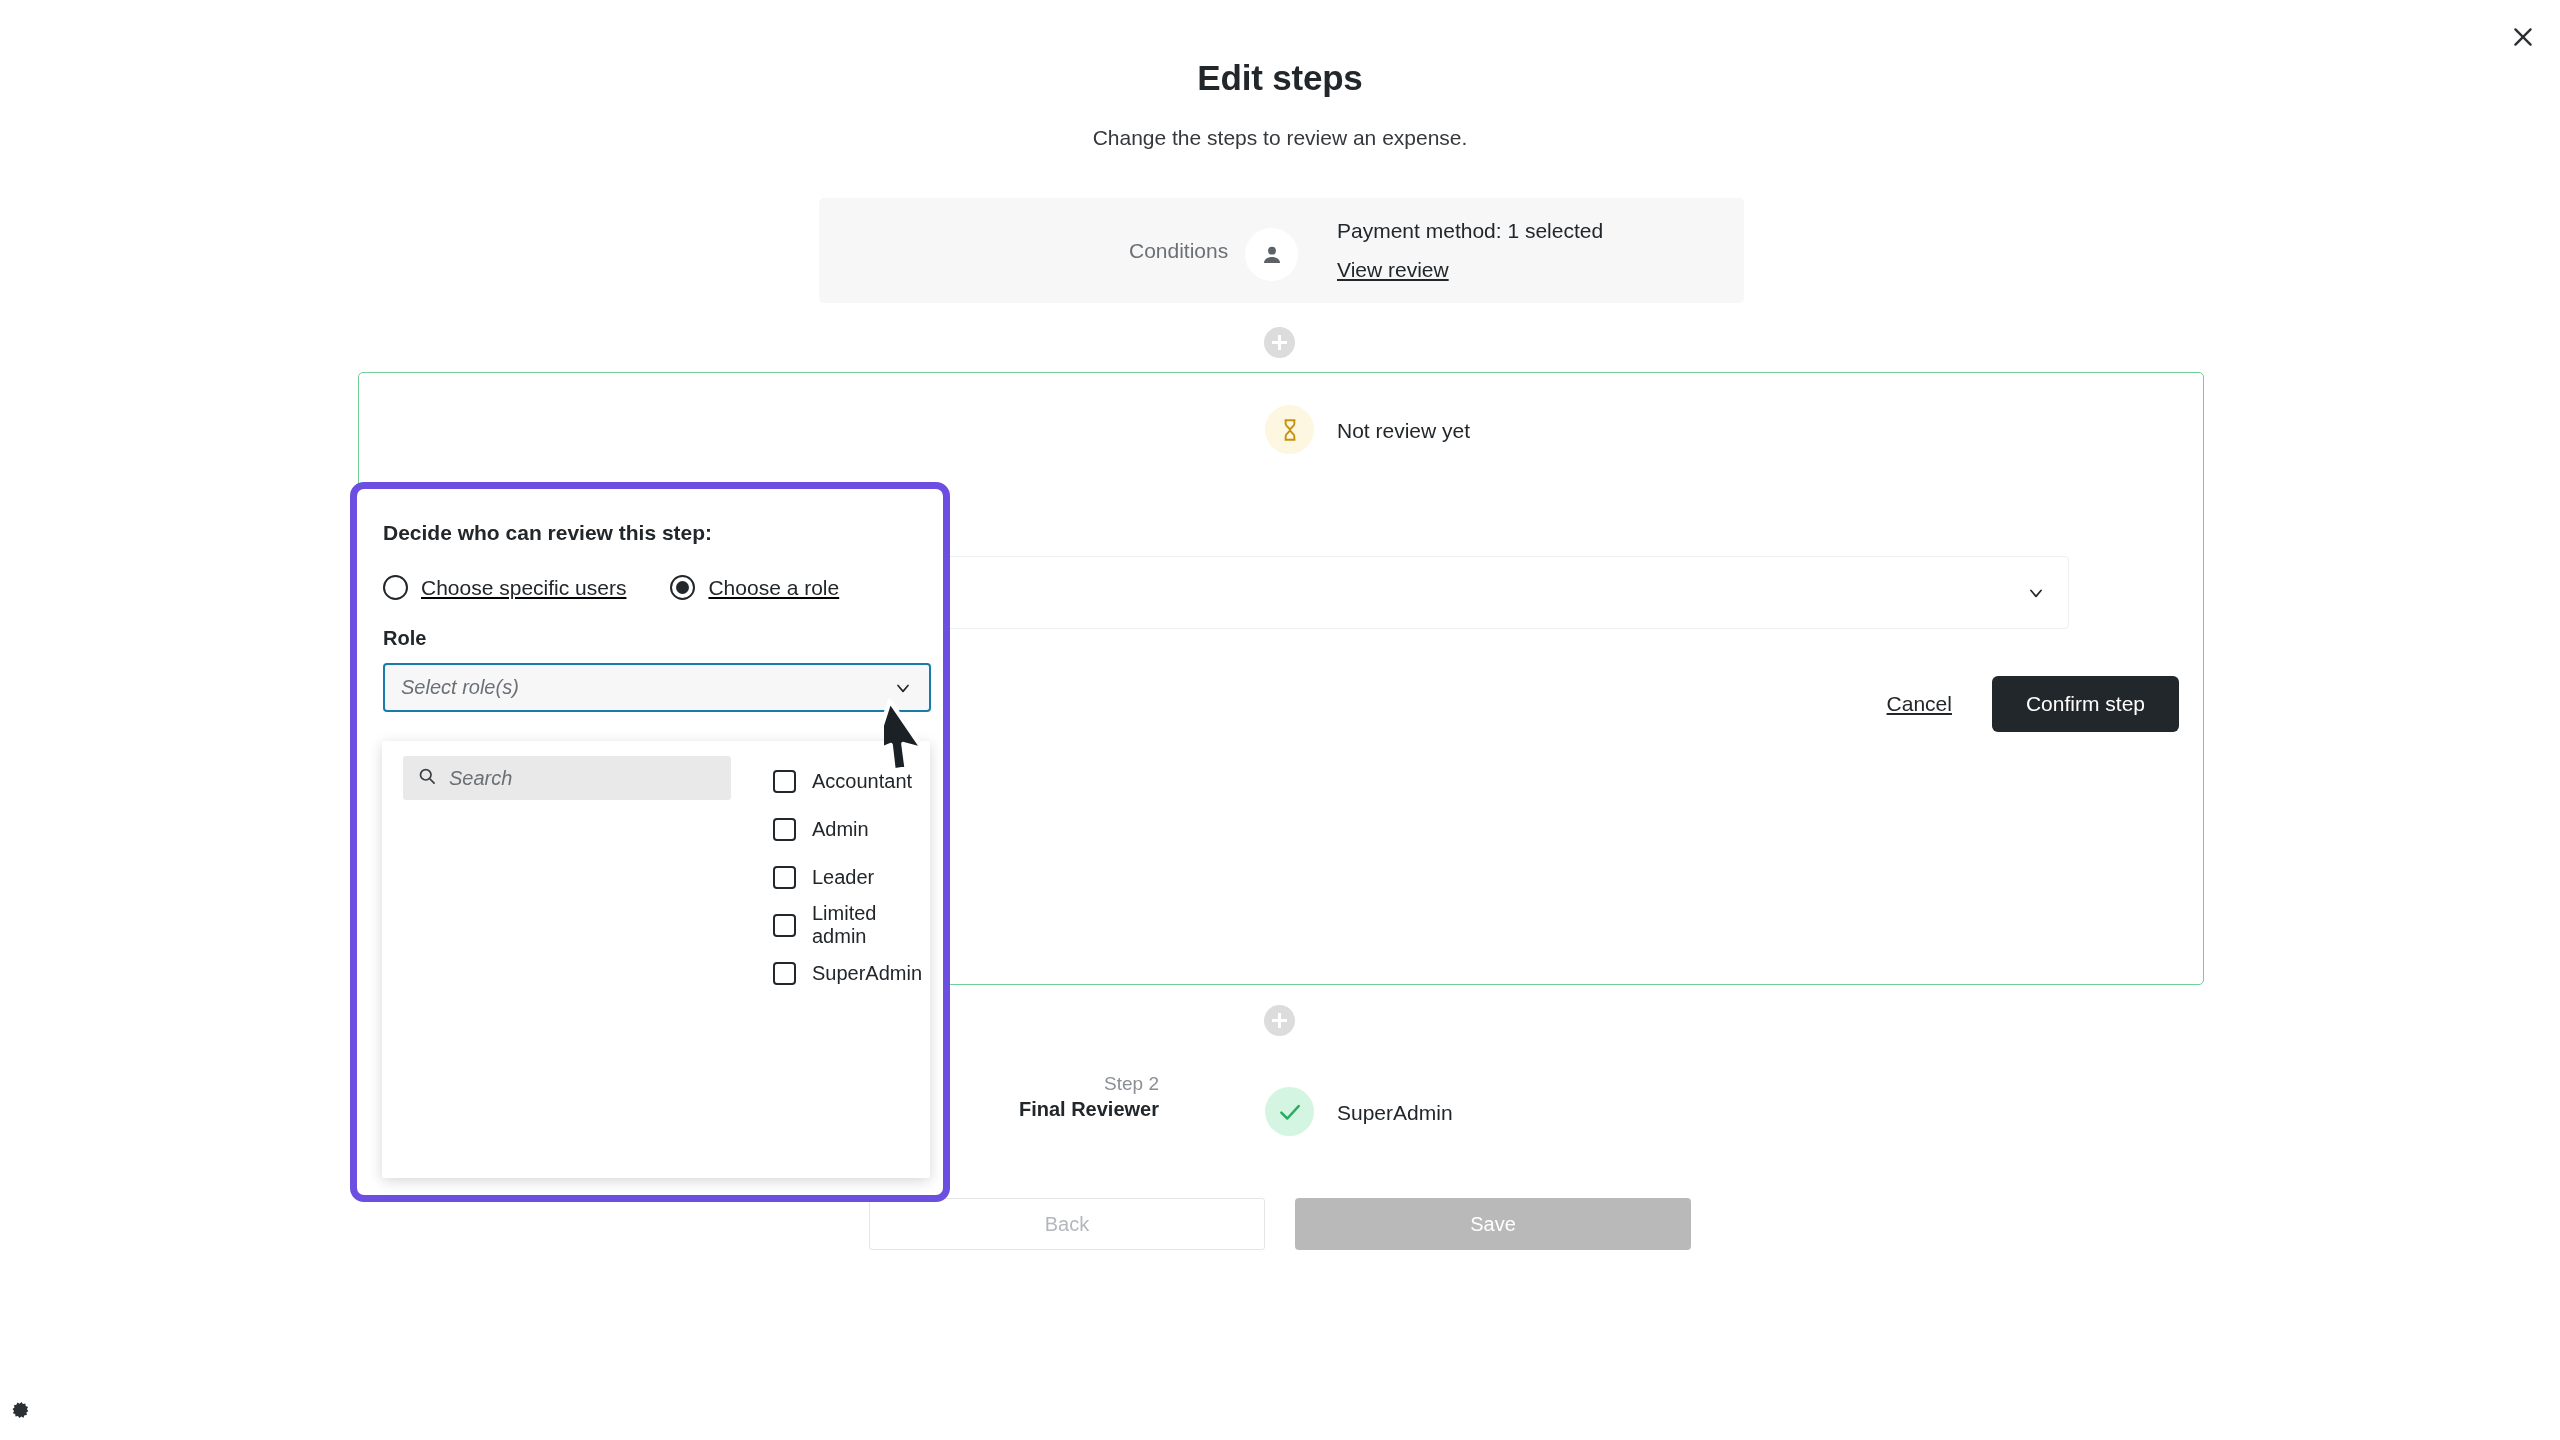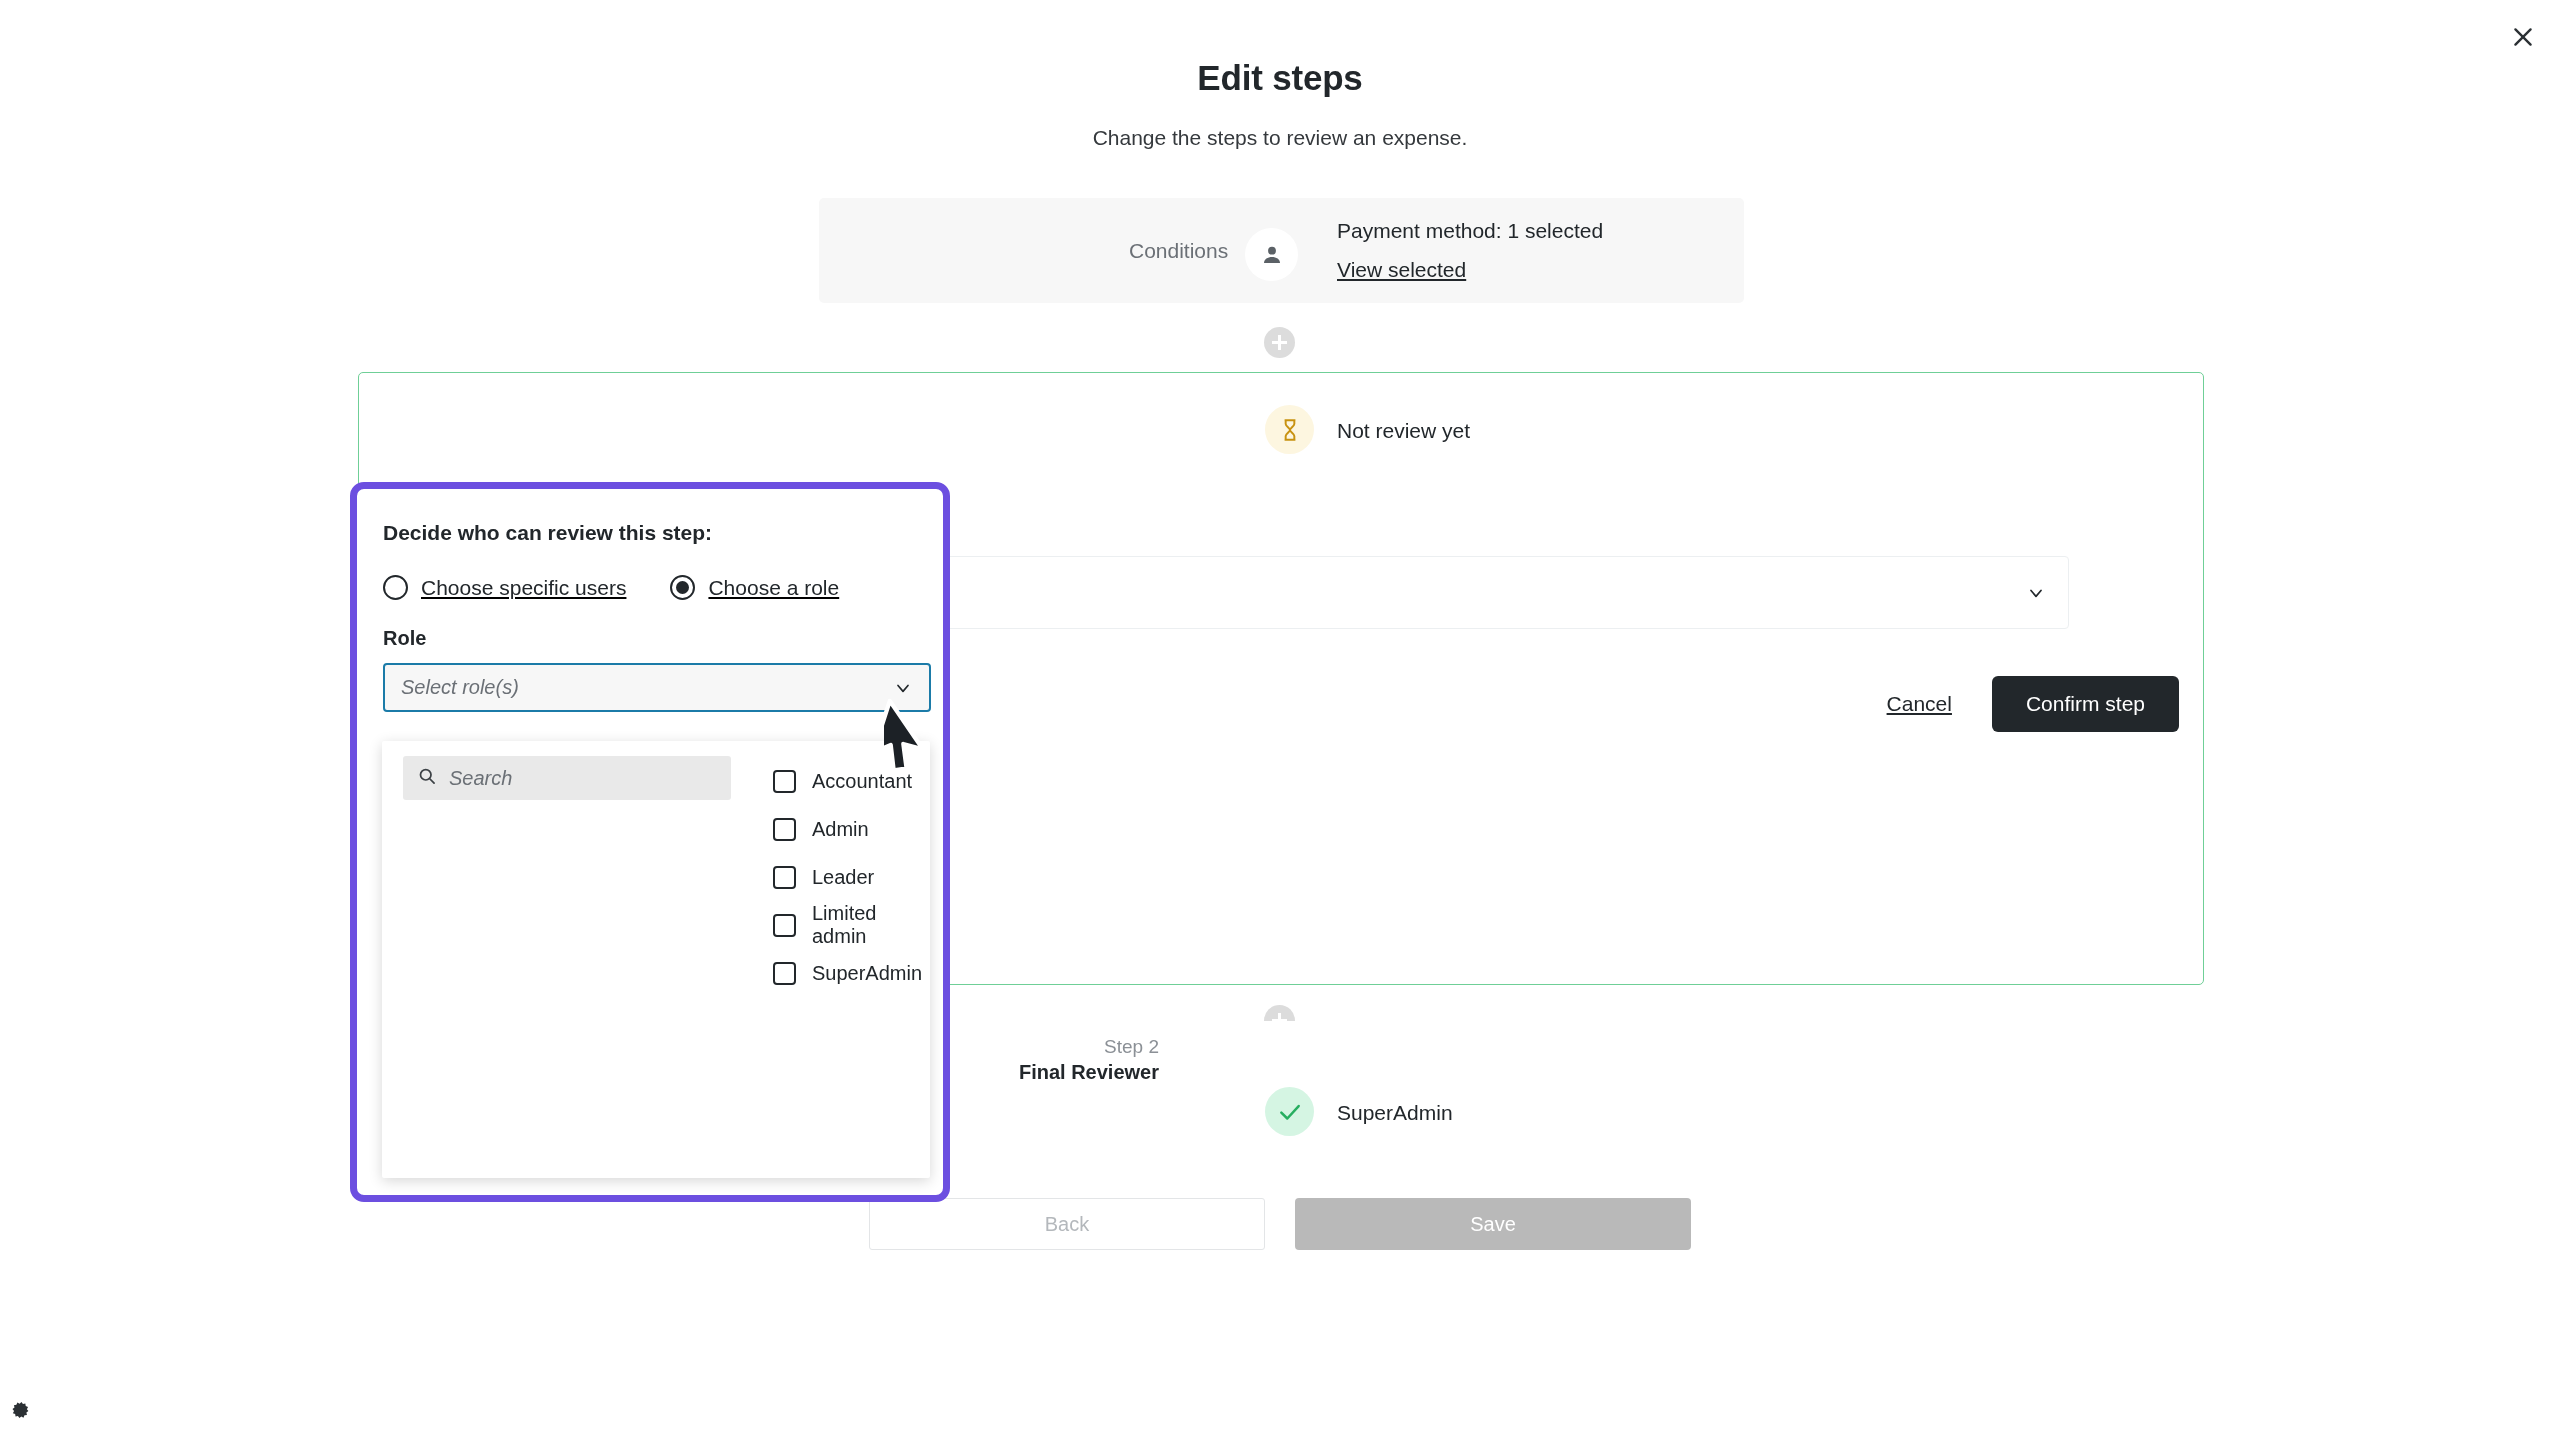--- a/index.html
+++ b/index.html
@@ -134,21 +134,21 @@
   }
   .confirm-btn {
     background: #22272b; color: #ffffff;
     font-size: 21px; font-family: inherit;
     border: none; border-radius: 6px;
     padding: 16px 34px; cursor: pointer;
   }
 
   
   .step2-card {
-    position: absolute; left: 819px; top: 1021px;
+    position: absolute; left: 819px; top: 1058px;
     width: 925px; height: 84px;
     background: #ffffff;
   }
   .step2-meta {
     position: absolute; left: 0px; top: 14px; width: 340px; text-align: right;
   }
   .step2-badge { position: absolute; left: 1265px; top: 1087px; }
   .step2-value { position: absolute; left: 1337px; top: 1101px; font-size: 21px; color: #22272b; }
 
   
@@ -272,21 +272,21 @@
     <span class="cond-label">Conditions</span>
   </div>
   <div class="cond-avatar">
     <svg viewBox="0 0 24 24" fill="#5b6166">
       <circle cx="12" cy="8" r="3.6"></circle>
       <path d="M4.6 19.4c0-3.6 3.4-5.6 7.4-5.6s7.4 2 7.4 5.6z"></path>
     </svg>
   </div>
   <div class="cond-text-wrap">
     <div class="cond-main">Payment method: 1 selected</div>
-    <a class="cond-link">View selected</a>
+    <a class="cond-link">View review</a>
   </div>
 
   <div class="plus-btn plus-1"></div>
 
   <div class="step-card">
 
     <div class="inline-select">
       <span class="chev">
         <svg viewBox="0 0 24 24" fill="none" stroke="#22272b" stroke-width="2" stroke-linecap="round" stroke-linejoin="round">
           <polyline points="6 9 12 16 18 9"></polyline>

